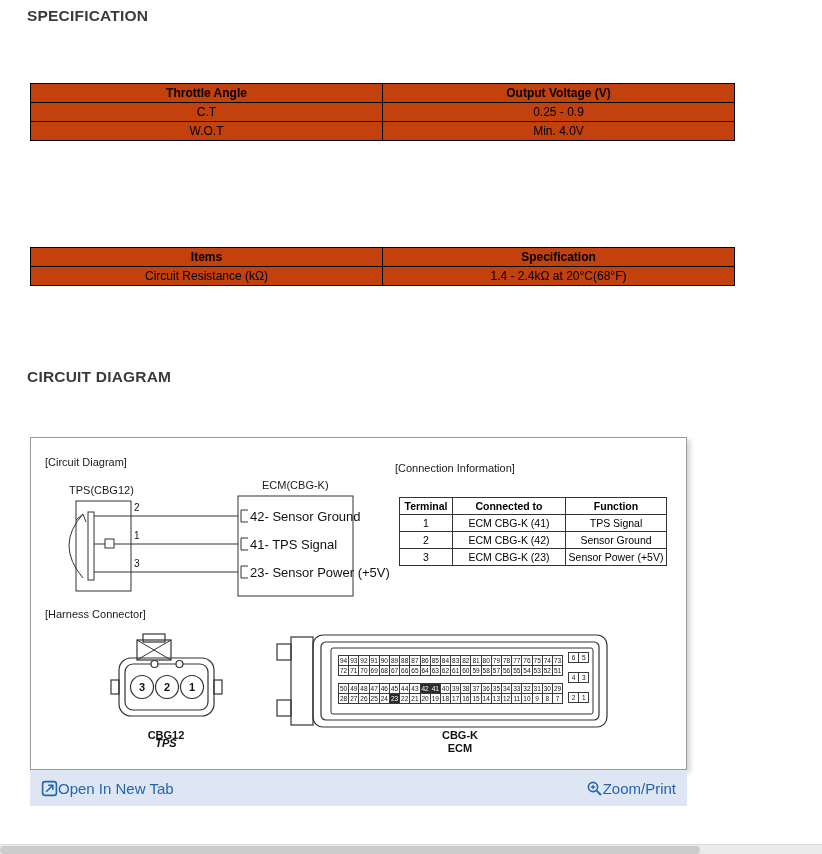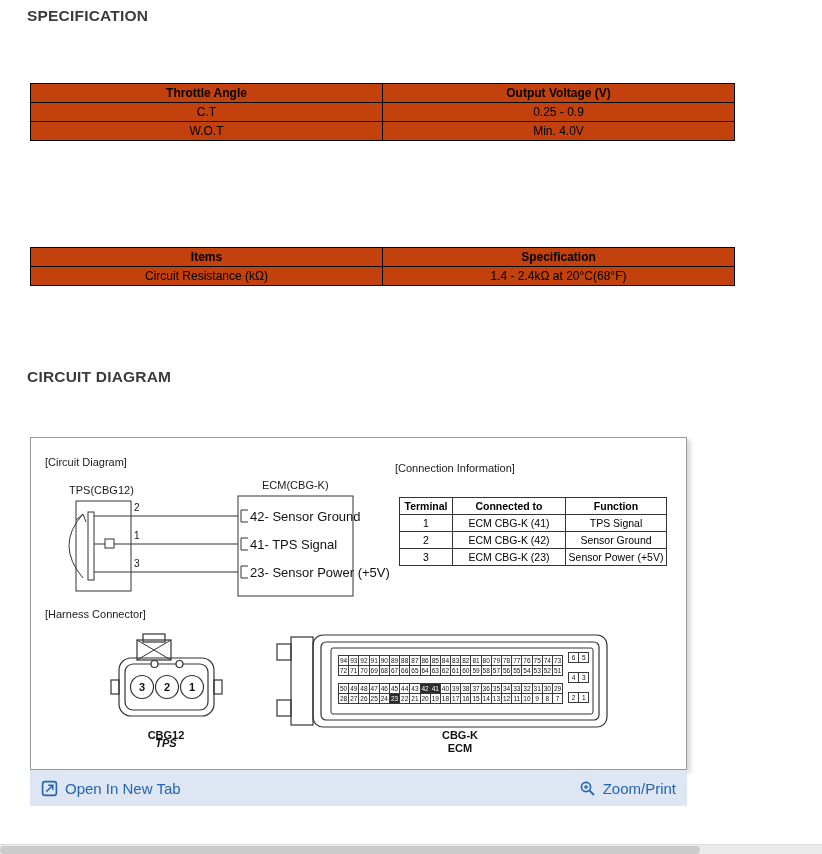--- a/index.html
+++ b/index.html
@@ -57,21 +57,21 @@
   .pin.hl { background:var(--pin-highlight-bg,#2b2b2b); color:var(--pin-highlight-text,#fff); }
 
   .conn-name { position:absolute; width:90px; text-align:center; font-weight:bold; font-size:11px; color:#111; }
   #cbg12-name { left:90px;  top:291px; }
   #cbg12-sys  { left:90px;  top:299px;font-style:italic; }
   #cbgk-name  { left:384px; top:291px; }
   #cbgk-sys   { left:384px; top:304px; }
 
   #diagram-footer { position:relative; width:657px; height:36px; background:var(--footer-bg,#dde6f2);
                     display:flex; align-items:center; justify-content:space-between; padding:0 11px; }
-  .flink { display:flex; align-items:center; gap:7px; color:var(--link,#2565ae); font-size:15px; cursor:pointer; text-decoration:none; }
+  .flink { display:flex; align-items:center; gap:0; color:var(--link,#2565ae); font-size:15px; cursor:pointer; text-decoration:none; }
   .flink svg { display:block; }
 
   #hscrollbar { position:absolute; left:0; bottom:0; width:822px; height:10px; background:#ebebeb; border-top:1px solid #dddddd; }
   #hscrollbar-thumb { position:absolute; left:0; top:1px; height:8px; width:700px; background:#cccccc; border-radius:4px; }
 </style>
 </head>
 <body>
 
 <h1 class="heading" id="spec-heading">SPECIFICATION</h1>
 

